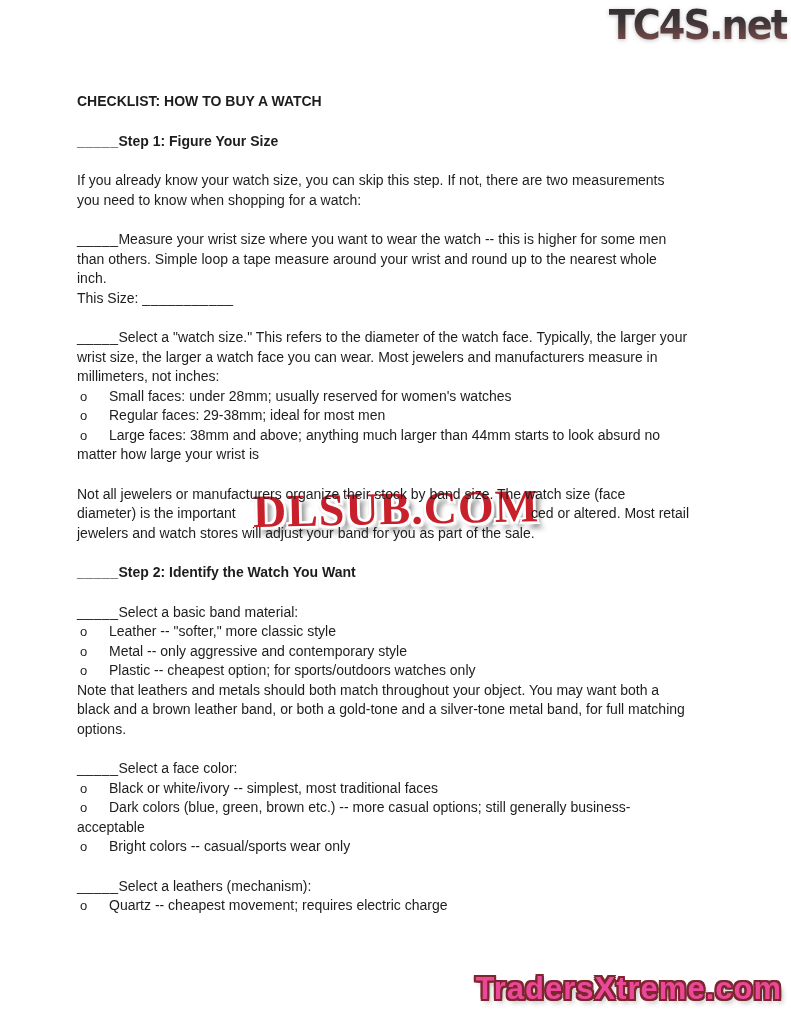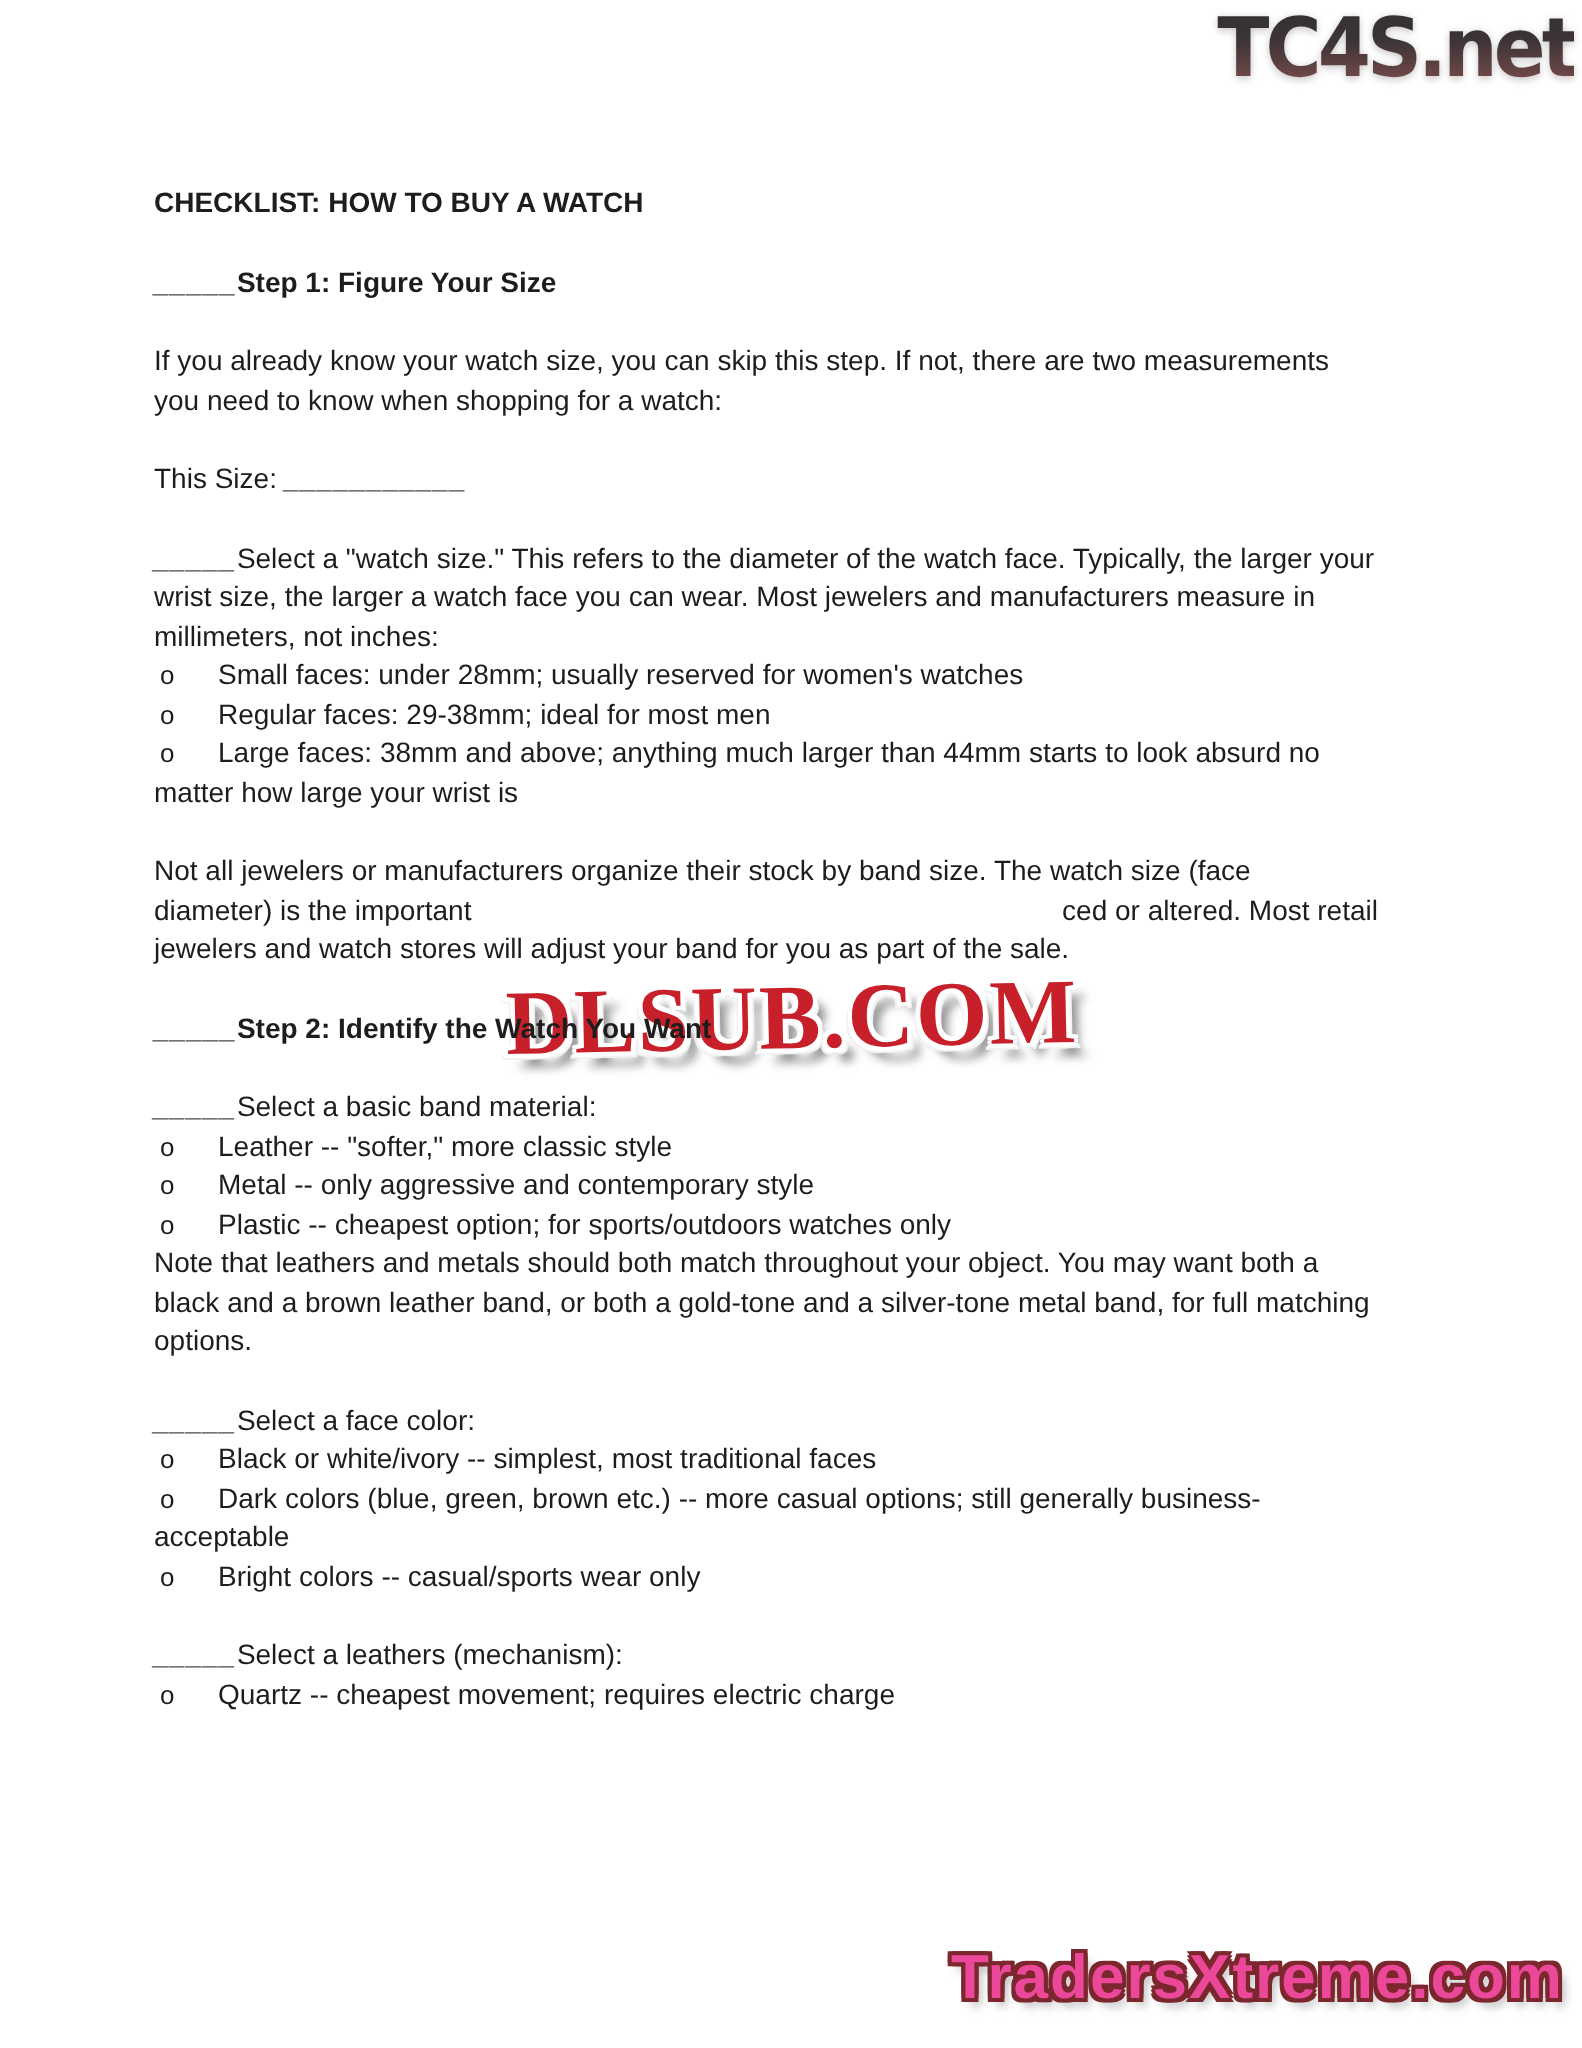--- a/index.html
+++ b/index.html
@@ -23,21 +23,21 @@
 
   .block { margin: 0 0 20px 0; }
   .block:last-child { margin-bottom: 0; }
   .italic { }
 
   .doc-title { font-weight: bold; }
 
   .step-heading { font-weight: bold; }
   .step-heading .blank { font-weight: bold; letter-spacing: 0.5px; }
 
-  .blank { letter-spacing: 0.5px; font-style: italic; }
+  .blank { letter-spacing: 0.5px; }
 
   
   .li .marker {
     display: inline-block;
     width: 32px;
     padding-left: 3px;
     font-size: 13px;
   }
 
   
@@ -118,20 +118,23 @@
   <div class="block doc-title">CHECKLIST: HOW TO BUY A WATCH</div>
 
   <div class="block step-heading">
     <span class="blank">_____</span><span>Step 1: Figure Your Size</span>
   </div>
 
   <div class="block italic">If you already know your watch size, you can skip this step. If not, there are two measurements you need to know when shopping for a watch:</div>
 
   <div class="block">
     <div>
+      <span class="blank">_____</span><span>Measure your wrist size where you want to wear the watch -- this is higher for some men than others. Simple loop a tape measure around your wrist and round up to the nearest whole inch.</span>
+    </div>
+    <div>
       <span>This Size: </span><span class="blank">___________</span>
     </div>
   </div>
 
   <div class="block">
     <div>
       <span class="blank">_____</span><span>Select a "watch size." This refers to the diameter of the watch face. Typically, the larger your wrist size, the larger a watch face you can wear. Most jewelers and manufacturers measure in millimeters, not inches:</span>
     </div>
     <div class="li">
       <span class="marker">o</span><span>Small faces: under 28mm; usually reserved for women's watches</span>

